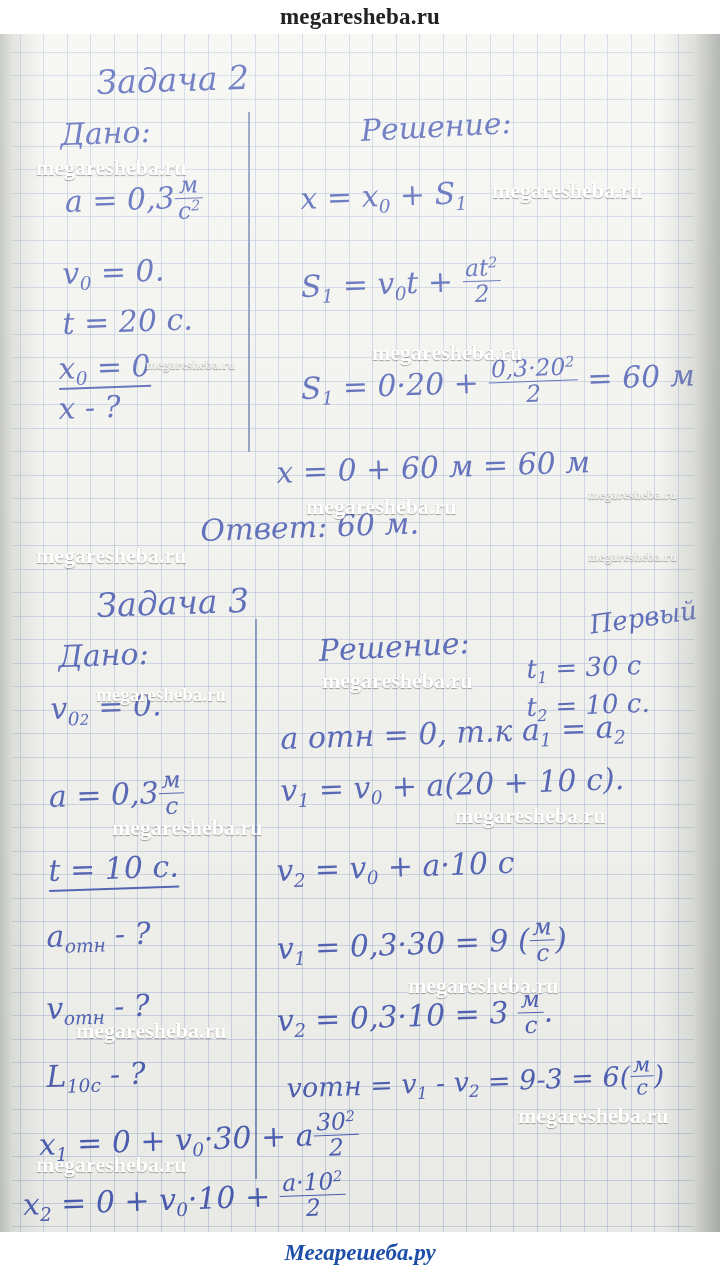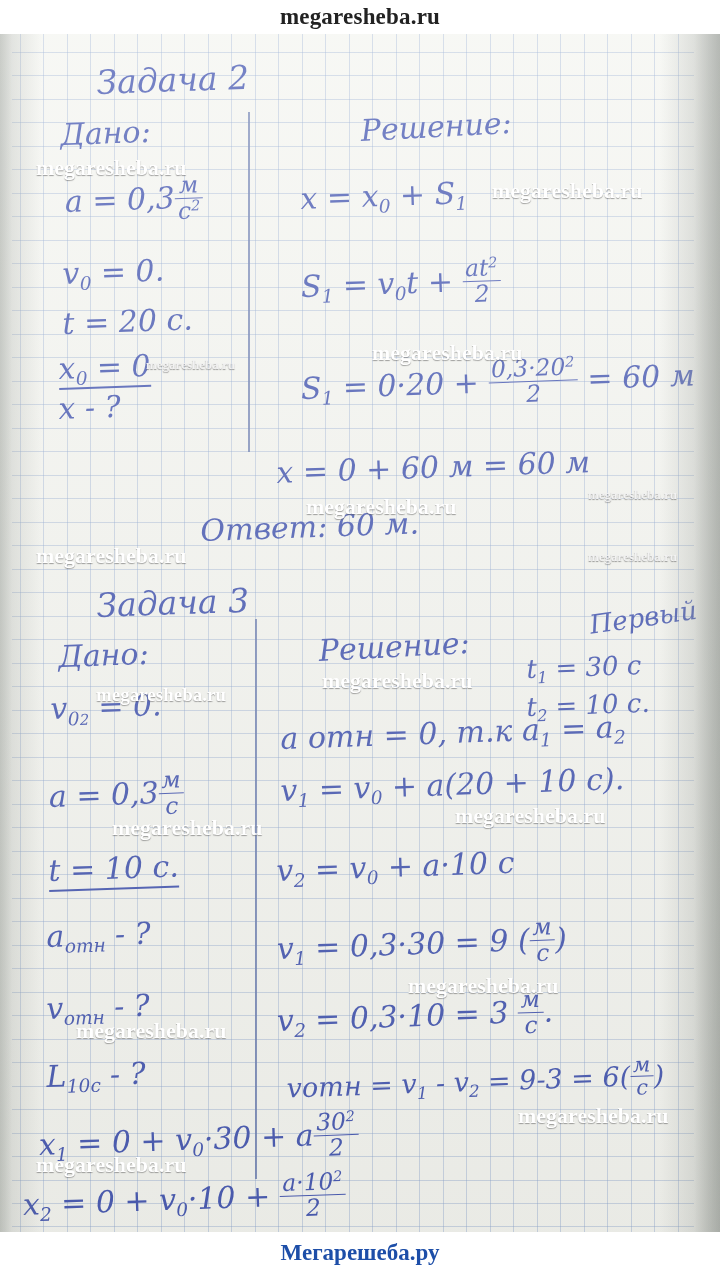--- a/index.html
+++ b/index.html
@@ -37,20 +37,21 @@
     left: 0;
     width: 720px;
     height: 42px;
     display: flex;
     align-items: center;
     justify-content: center;
     font-family: "Liberation Serif", serif;
     font-size: 23px;
     font-weight: bold;
     color: #1d4ea8;
+    font-style: italic;
   }
 
   
   .page {
     position: absolute;
     top: 34px;
     left: 0;
     width: 720px;
     height: 1198px;
     background: #f3f4ef;

